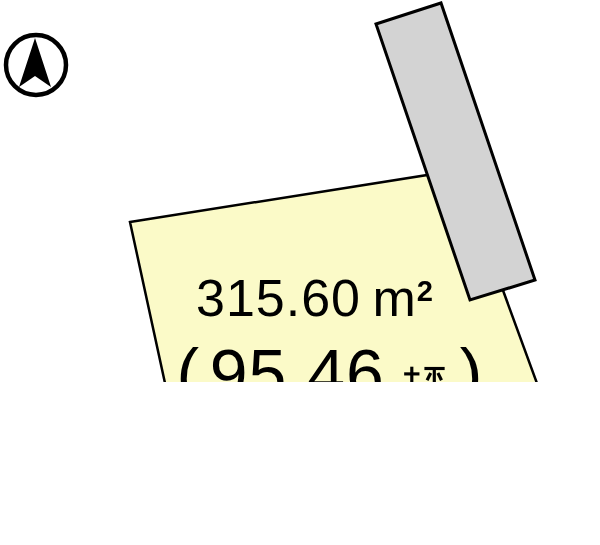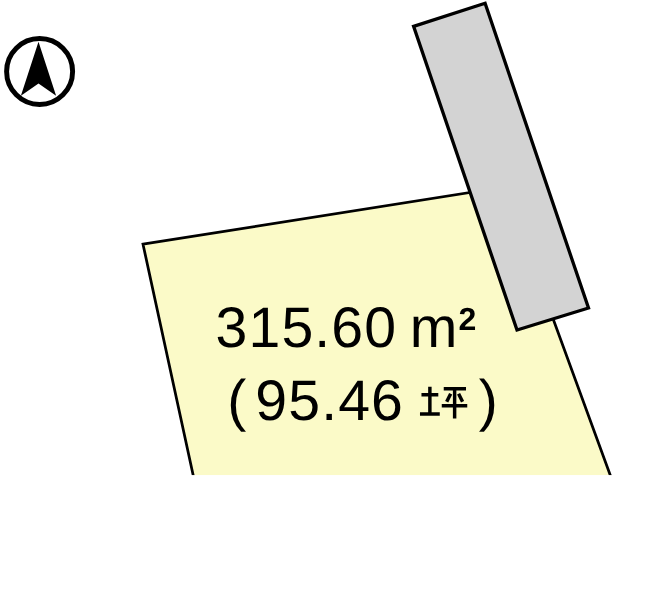--- a/index.html
+++ b/index.html
@@ -4,21 +4,21 @@
 <style>
   html, body {
     margin: 0;
     padding: 0;
     background: #ffffff;
     font-family: "Liberation Sans", sans-serif;
   }
   .stage {
     position: relative;
     width: 600px;
-    height: 432px;
+    height: 382px;
     background: #ffffff;
     overflow: hidden;
   }
   .shapes-svg {
     position: absolute;
     left: 0;
     top: 0;
     width: 600px;
     height: 545px;
     display: block;
@@ -34,21 +34,21 @@
   .area-line {
     left: 140px;
     top: 272px;
     width: 350px;
     font-size: 52px;
   }
   .tsubo-line {
     left: 155px;
     top: 339px;
     width: 350px;
-    font-size: 52px;
+    font-size: 68px;
   }
   .unit-base {
     margin-left: 0.22em;
   }
   .unit-sup {
     font-size: 0.56em;
     position: relative;
     top: -0.52em;
     font-weight: bold;
   }

